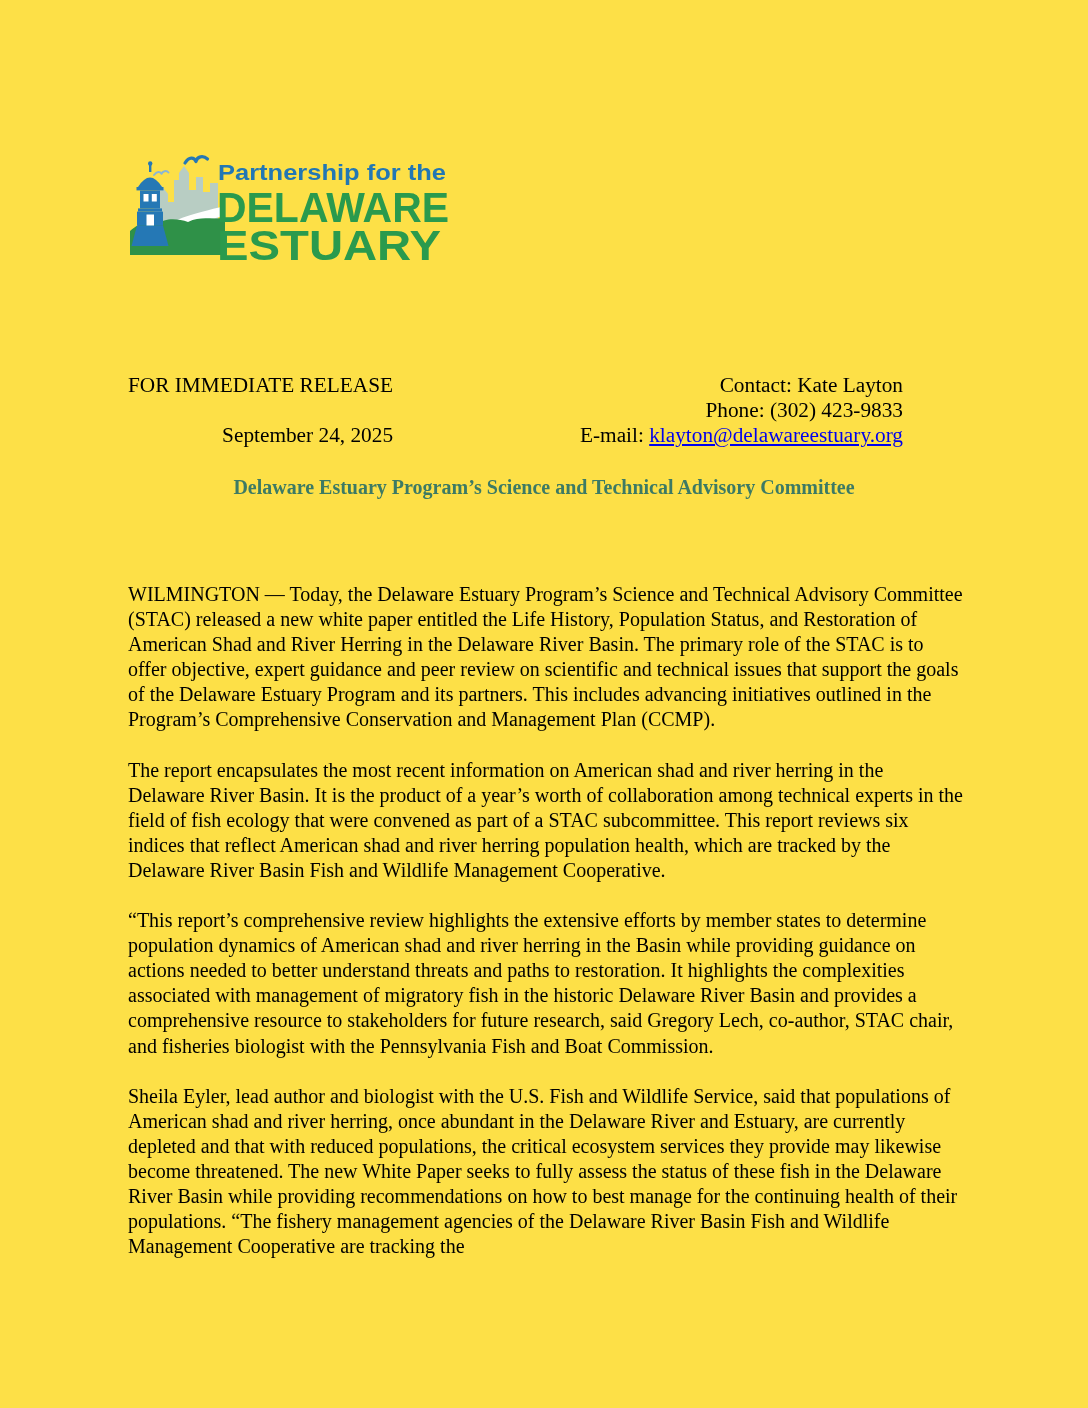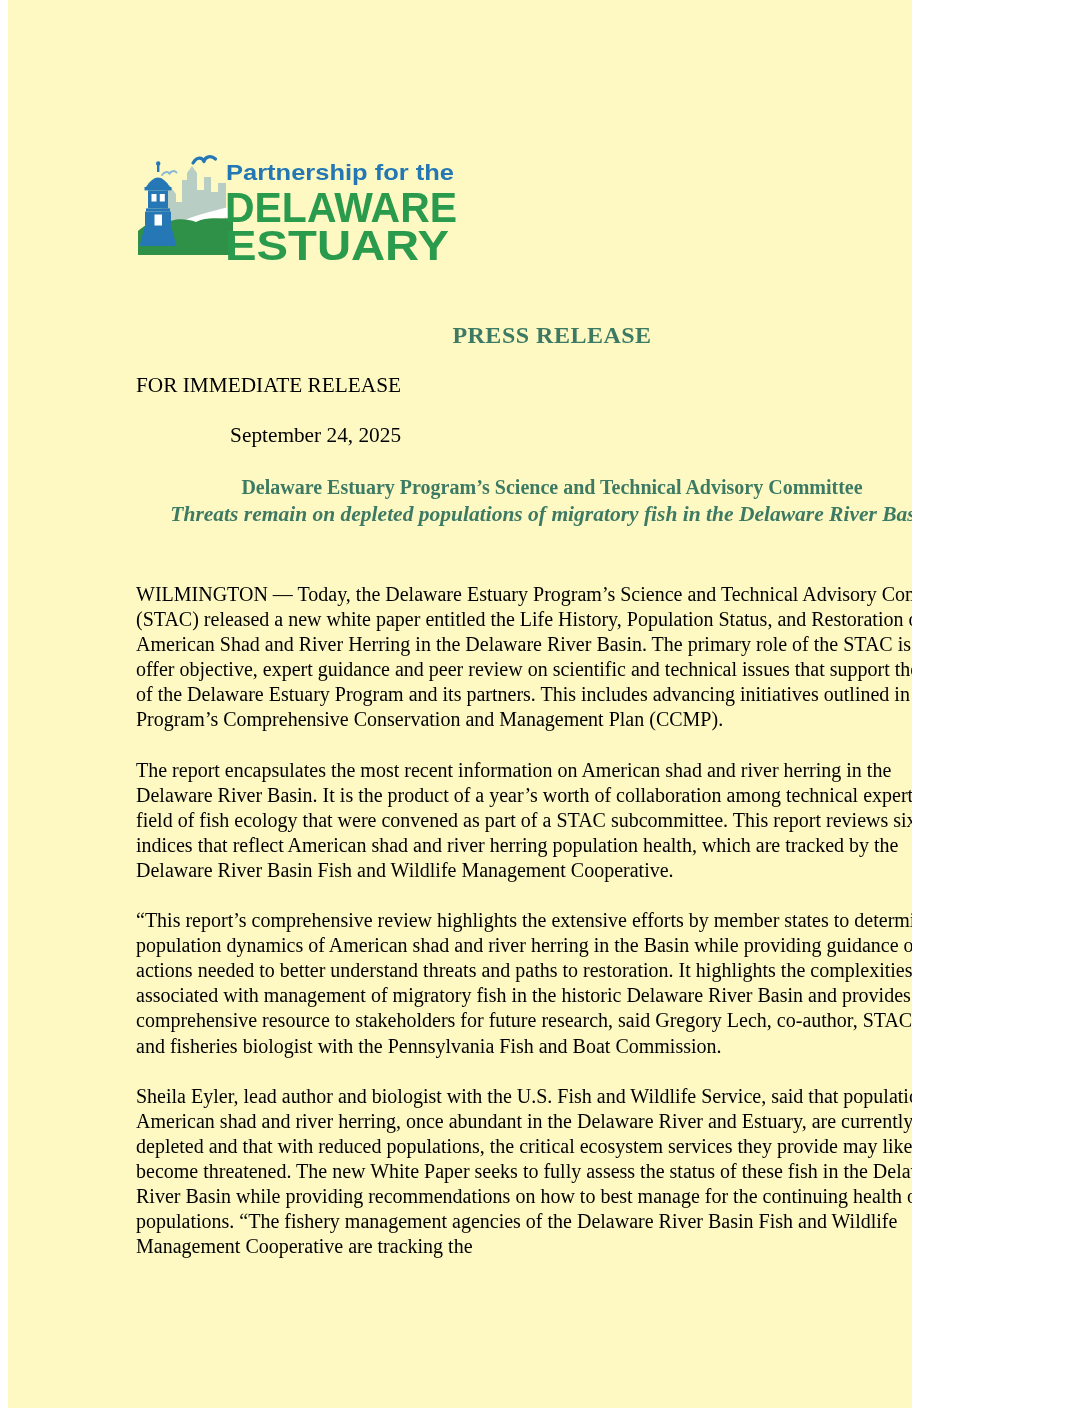--- a/index.html
+++ b/index.html
@@ -2,27 +2,26 @@
 <html><head>
 <meta charset="utf-8">
 <style>
   html, body {
     margin: 0;
     padding: 0;
     background: #ffffff;
   }
   .page {
     position: relative;
-    width: 904px;
+    width: 1088px;
     height: 1408px;
-    background: #fef9c3;
+    background: #fde047;
     font-family: "Liberation Serif", "DejaVu Serif", serif;
     color: #000000;
     overflow: hidden;
-    margin-left: 8px;
   }
   .logo {
     position: absolute;
     left: 130px;
     top: 150px;
     width: 320px;
     height: 115px;
   }
   .press-release {
     position: absolute;
@@ -122,33 +121,36 @@
 
       <path fill="none" stroke="#2578b5" stroke-width="3.2" stroke-linecap="round" d="M55 13 C59 6.5 64 7 66 11.5 M66 11.5 C67 6.5 73 5 77.5 9"></path>
       <path fill="none" stroke="#8ab6d6" stroke-width="2" stroke-linecap="round" d="M24 25 C27 21 30 21.5 31.5 23.8 M31.5 23.8 C32.5 21 36.5 20 38.5 22.5"></path>
 
       <text x="88" y="30" font-family="Liberation Sans, sans-serif" font-weight="bold" font-size="22" fill="#2277b4" textLength="228" lengthAdjust="spacingAndGlyphs">Partnership for the</text>
       <text x="87" y="72" font-family="Liberation Sans, sans-serif" font-weight="bold" font-size="42" fill="#2a9a4d" textLength="232" lengthAdjust="spacingAndGlyphs">DELAWARE</text>
       <text x="87" y="110" font-family="Liberation Sans, sans-serif" font-weight="bold" font-size="42" fill="#2a9a4d" textLength="224" lengthAdjust="spacingAndGlyphs">ESTUARY</text>
     </svg>
   </div>
 
-  <div class="press-release">PRESS RELEASE</div>
 
   <div class="header-meta">
     <div class="left-col">
       <div>FOR IMMEDIATE RELEASE</div>
       <div>&nbsp;</div>
       <div>September 24, 2025</div>
     </div>
+    <div class="right-col">
+      <div>Contact: Kate Layton</div>
+      <div>Phone: (302) 423-9833</div>
+      <div><span>E-mail: </span><a class="email-link">klayton@delawareestuary.org</a></div>
+    </div>
   </div>
 
   <div class="title-block">
     <div class="title-line">Delaware Estuary Program’s Science and Technical Advisory Committee</div>
-    <div class="subtitle-line">Threats remain on depleted populations of migratory fish in the Delaware River Basin</div>
   </div>
 
   <div class="body-text">
     <p>WILMINGTON — Today, the Delaware Estuary Program’s Science and Technical Advisory Committee (STAC) released a new white paper entitled the Life History, Population Status, and Restoration of American Shad and River Herring in the Delaware River Basin. The primary role of the STAC is to offer objective, expert guidance and peer review on scientific and technical issues that support the goals of the Delaware Estuary Program and its partners. This includes advancing initiatives outlined in the Program’s Comprehensive Conservation and Management Plan (CCMP).</p>
     <p>The report encapsulates the most recent information on American shad and river herring in the Delaware River Basin. It is the product of a year’s worth of collaboration among technical experts in the field of fish ecology that were convened as part of a STAC subcommittee. This report reviews six indices that reflect American shad and river herring population health, which are tracked by the Delaware River Basin Fish and Wildlife Management Cooperative.</p>
     <p>“This report’s comprehensive review highlights the extensive efforts by member states to determine population dynamics of American shad and river herring in the Basin while providing guidance on actions needed to better understand threats and paths to restoration. It highlights the complexities associated with management of migratory fish in the historic Delaware River Basin and provides a comprehensive resource to stakeholders for future research, said Gregory Lech, co-author, STAC chair, and fisheries biologist with the Pennsylvania Fish and Boat Commission.</p>
     <p>Sheila Eyler, lead author and biologist with the U.S. Fish and Wildlife Service, said that populations of American shad and river herring, once abundant in the Delaware River and Estuary, are currently depleted and that with reduced populations, the critical ecosystem services they provide may likewise become threatened. The new White Paper seeks to fully assess the status of these fish in the Delaware River Basin while providing recommendations on how to best manage for the continuing health of their populations. “The fishery management agencies of the Delaware River Basin Fish and Wildlife Management Cooperative are tracking the</p>
   </div>
 
 </div>

